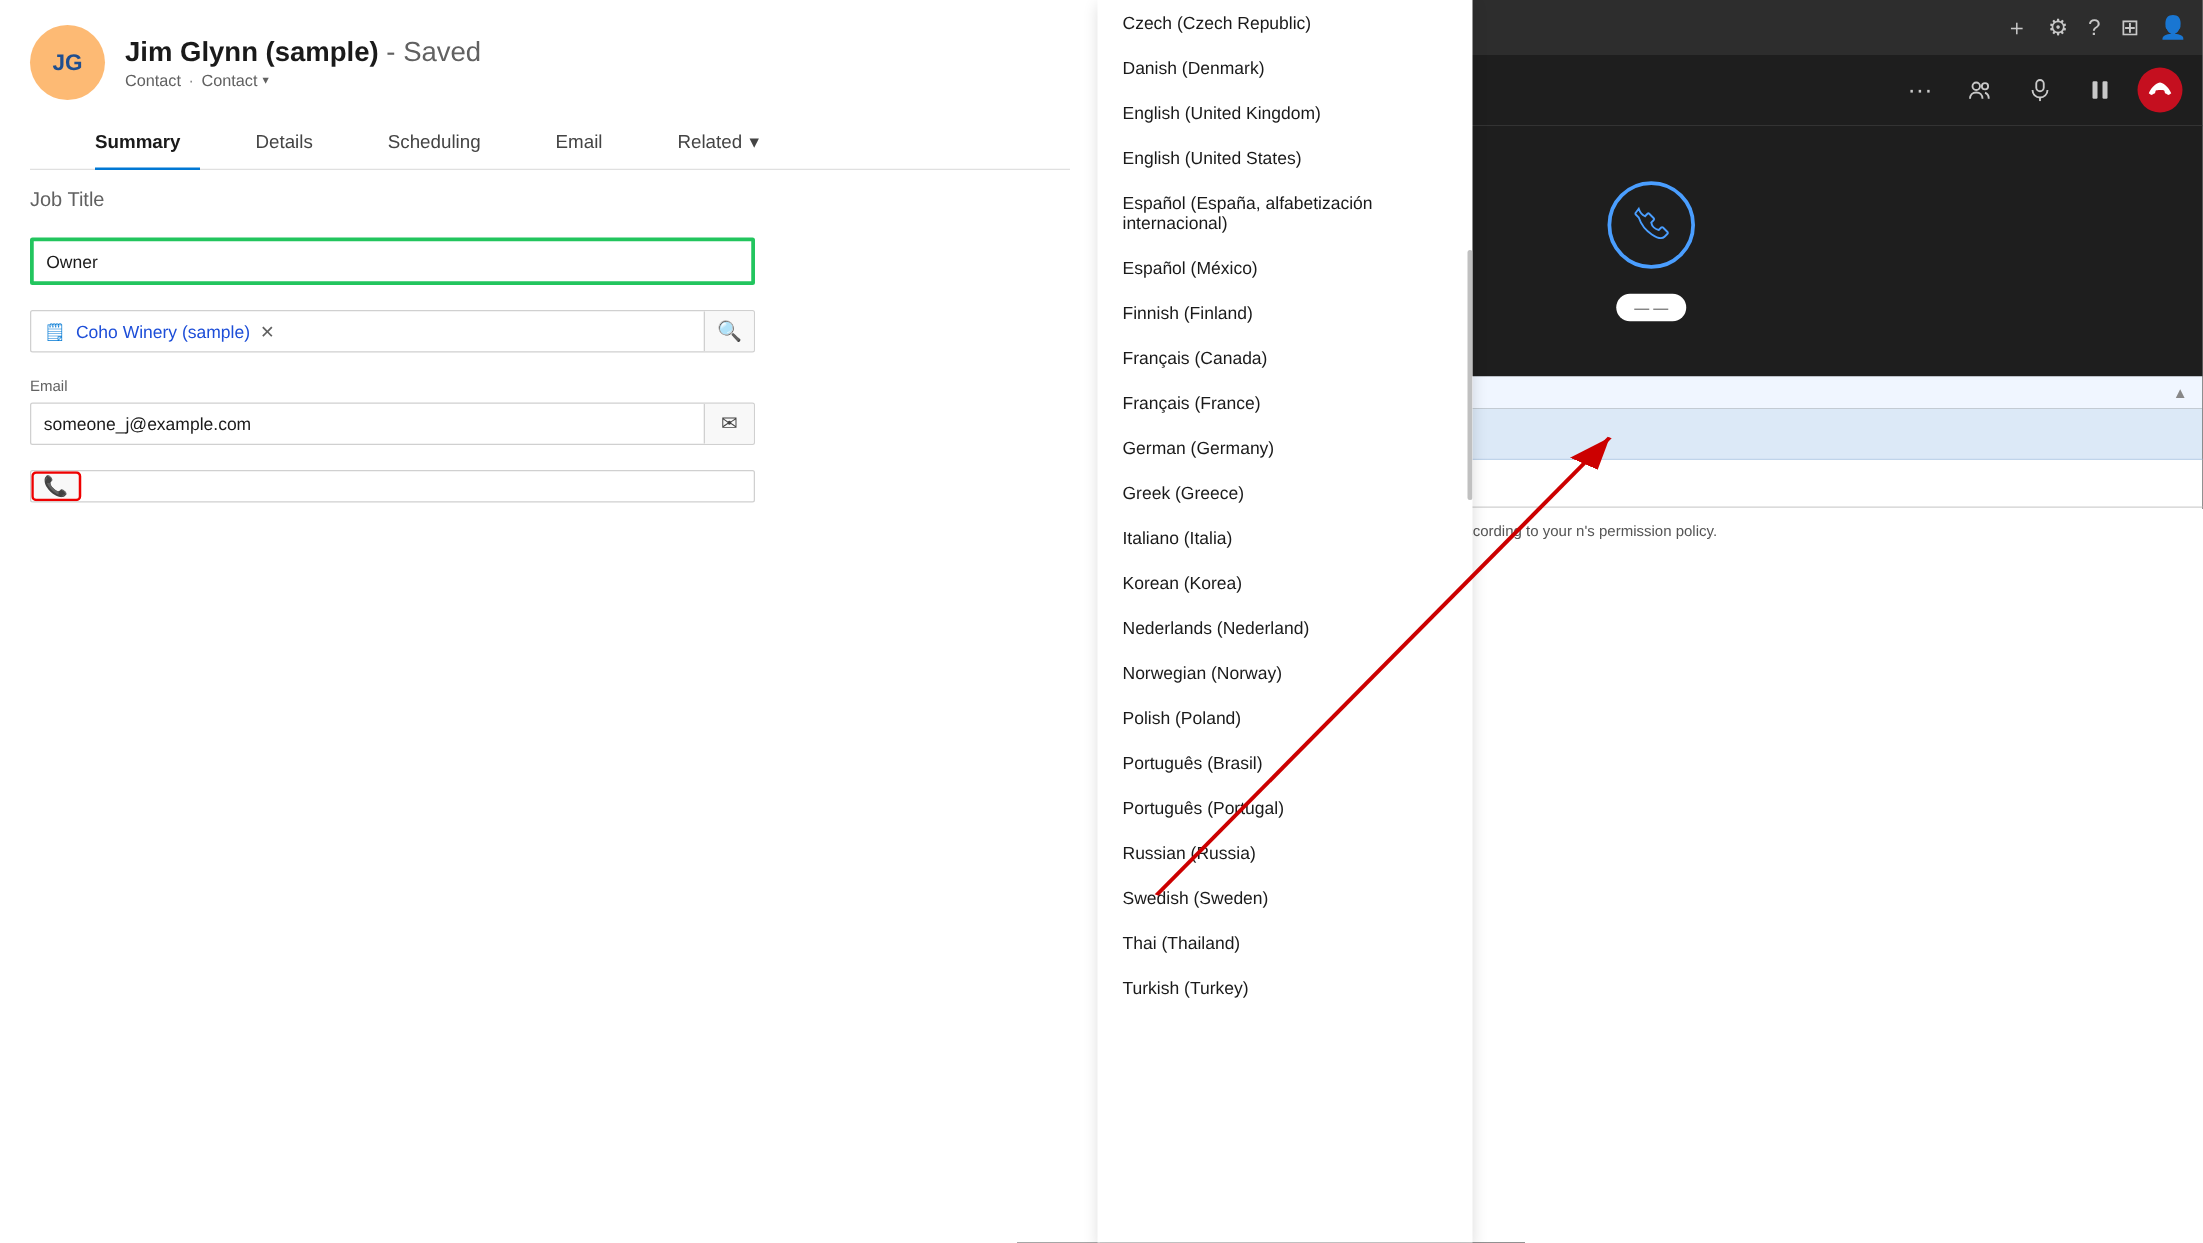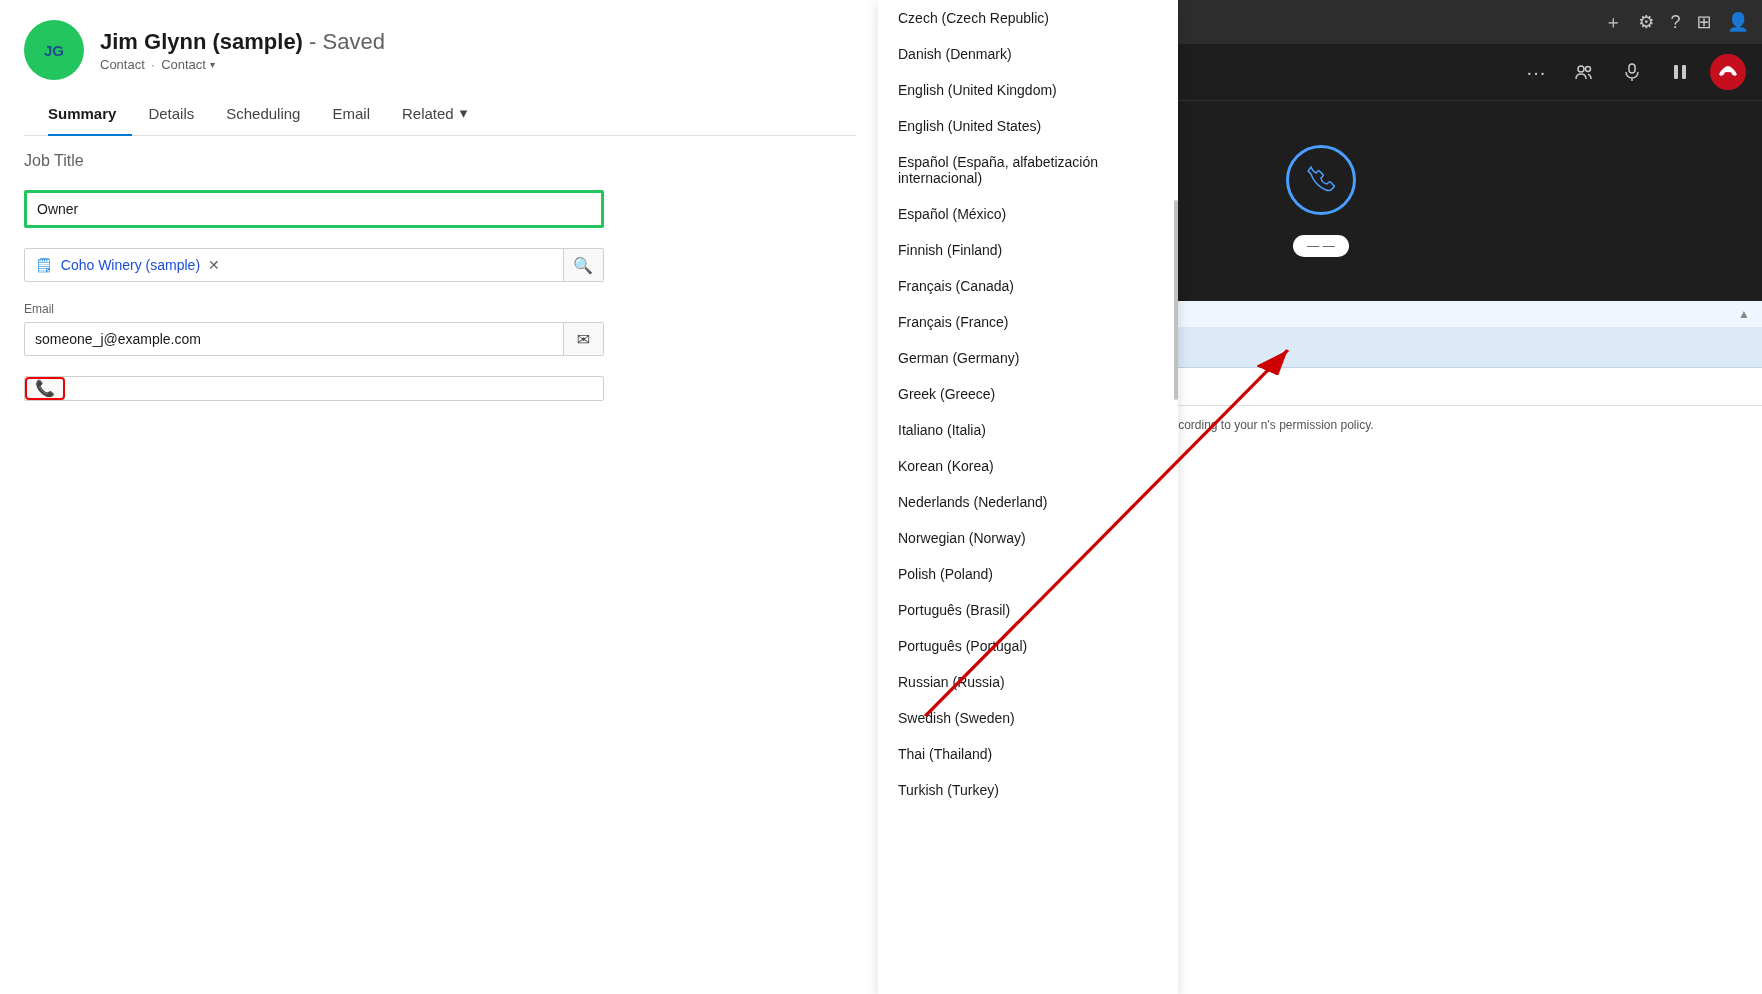--- a/index.html
+++ b/index.html
@@ -23,25 +23,25 @@
     .crm-header-top {
       display: flex;
       align-items: center;
       gap: 16px;
       margin-bottom: 12px;
     }
     .avatar {
       width: 60px;
       height: 60px;
       border-radius: 50%;
-      background: #22c55e;
+      background: #fdba74;
       display: flex;
       align-items: center;
       justify-content: center;
-      font-size: 15px;
+      font-size: 18px;
       font-weight: 600;
       color: #1f4e8f;
       flex-shrink: 0;
     }
     .crm-title-section h1 {
       font-size: 22px;
       font-weight: 600;
       color: #1a1a1a;
     }
     .saved-badge {
@@ -78,20 +78,21 @@
       padding: 12px 16px;
       font-size: 15px;
       color: #444;
       cursor: pointer;
       border-bottom: 2px solid transparent;
       margin-bottom: -1px;
       white-space: nowrap;
       display: flex;
       align-items: flex-end;
       gap: 6px;
+      margin-left: 28px;
     }
     .crm-nav-item.active {
       color: #1a1a1a;
       font-weight: 600;
       border-bottom-color: #0078d4;
     }
     .crm-nav-item:first-child {
       padding-left: 0;
     }
 

